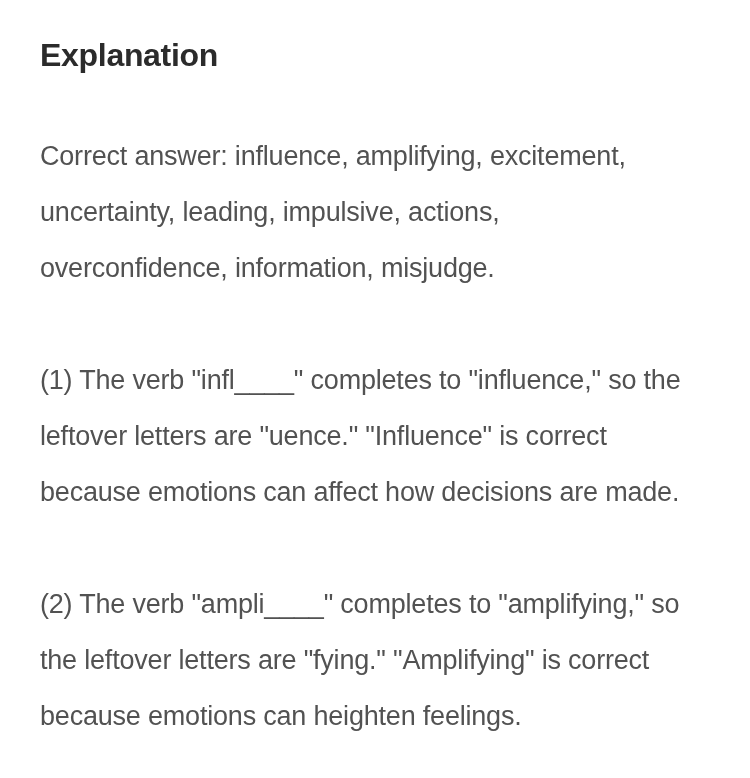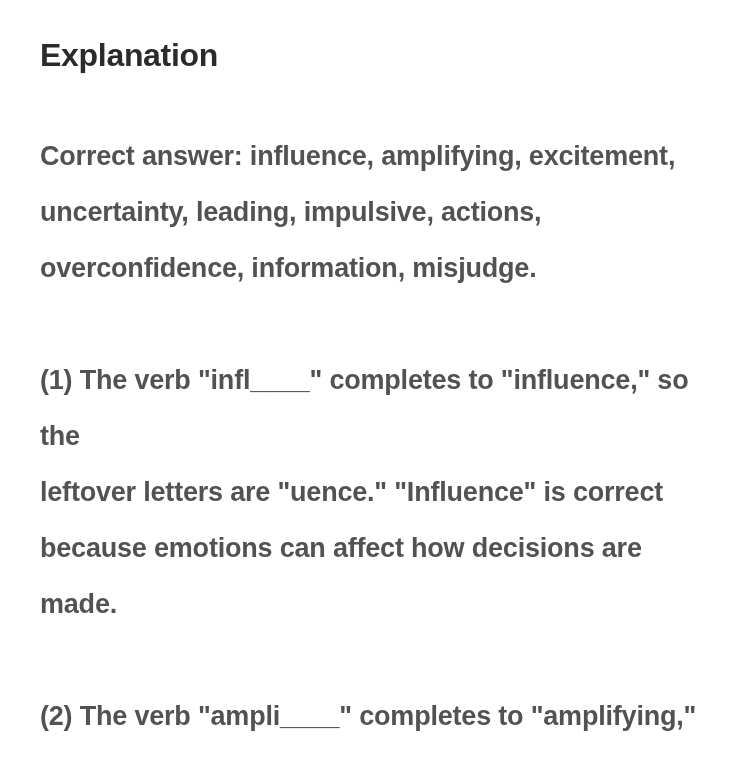--- a/index.html
+++ b/index.html
@@ -22,21 +22,21 @@
     line-height: 1.2;
     font-weight: 700;
     letter-spacing: -0.3px;
     color: #2b2b2b;
     font-family: "Liberation Sans", sans-serif;
   }
   .para {
     margin: 0 0 56px 0;
     font-size: 27px;
     line-height: 56px;
-    font-weight: 700;
+    font-weight: 400;
     color: #525252;
     letter-spacing: -0.2px;
     white-space: pre-line;
     font-family: "Liberation Sans", sans-serif;
   }
 </style>
 </head>
 <body>
 
 <div class="page">

